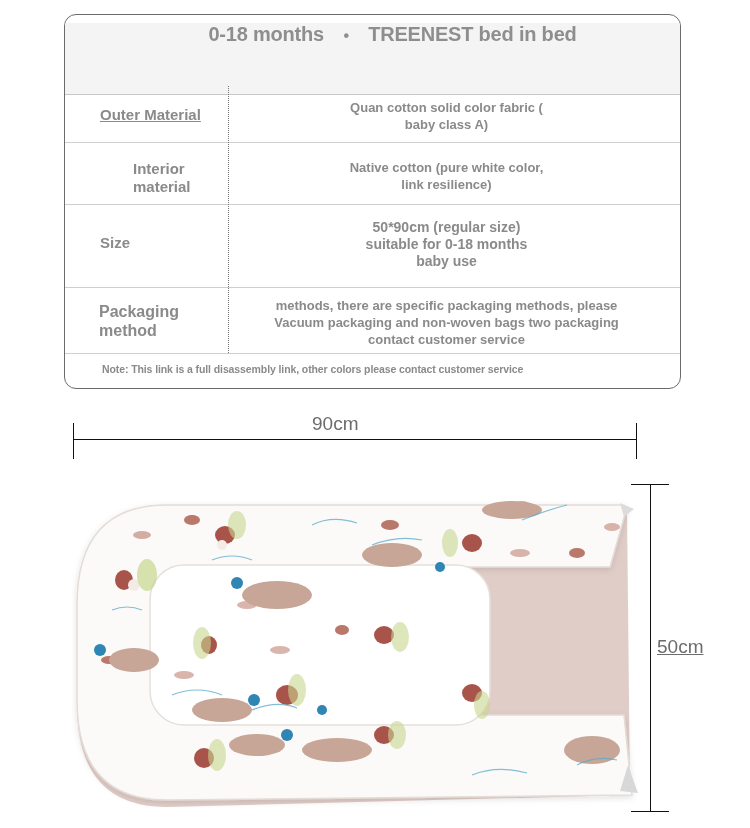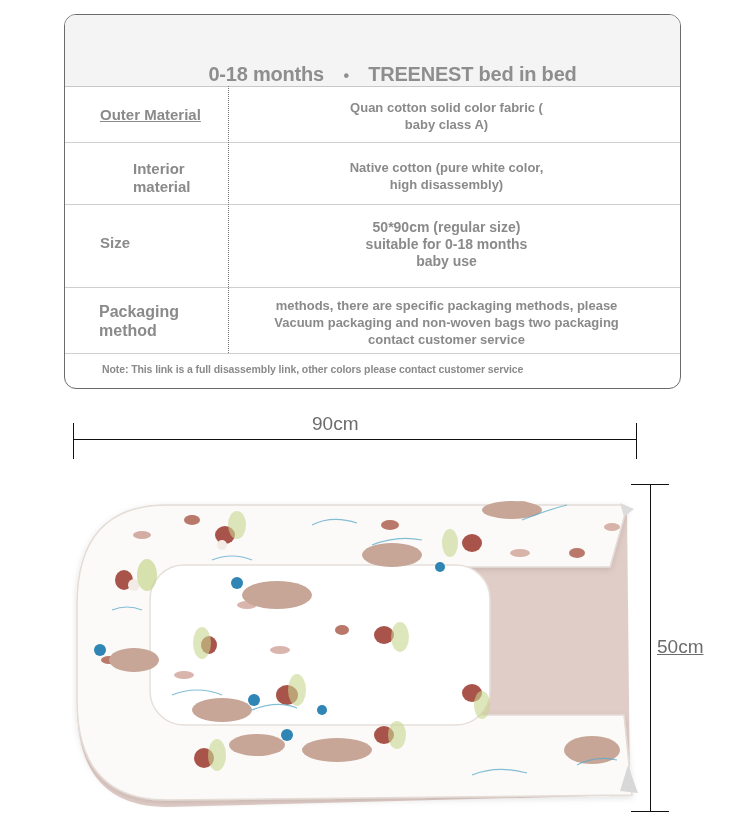--- a/index.html
+++ b/index.html
@@ -2,23 +2,23 @@
 <html><head>
 <meta charset="utf-8">
 <style>
   html, body { margin: 0; padding: 0; background: #ffffff; }
   body { width: 750px; height: 828px; position: relative; overflow: hidden; font-family: "Liberation Sans", sans-serif; }
   .spec-card {
     position: absolute; left: 64px; top: 14px; width: 617px; height: 375px;
     border: 1.5px solid #6b6b6b; border-radius: 12px; background: #ffffff; overflow: hidden; box-sizing: border-box;
   }
   .spec-header {
-    position: absolute; left: 0; top: 0; right: 0; height: 71px;
+    position: absolute; left: 0; top: 8px; right: 0; height: 71px;
     background: #f4f4f4; border-bottom: 1px solid #c8c8c8;
-    display: flex; align-items: flex-end; justify-content: center;
+    display: flex; align-items: flex-start; justify-content: center;
     color: #8e8e8e; font-weight: bold; font-size: 20px; letter-spacing: -0.2px;
   }
   .spec-header .dot { margin: 0 14px; font-size: 16px; }
   .spec-header .title-wrap { padding-left: 40px; }
   .row {
     position: absolute; left: 0; right: 0; border-bottom: 1px solid #cfcfcf;
   }
   .row .label {
     position: absolute; left: 35px; color: #8a8a8a; font-weight: bold; font-size: 15px; line-height: 18px;
   }
@@ -65,21 +65,21 @@
     </div>
   </div>
 
   <div class="row" style="top:128px;height:61px;">
     <div class="label" style="top:17px;margin-left:33px;">
       <div>Interior</div>
       <div>material</div>
     </div>
     <div class="value" style="top:16px;">
       <div>Native cotton (pure white color,</div>
-      <div>high disassembly)</div>
+      <div>link resilience)</div>
     </div>
   </div>
 
   <div class="row" style="top:190px;height:82px;">
     <div class="label" style="top:29px;">
       <span>Size</span>
     </div>
     <div class="value" style="top:14px;font-size:14px;">
       <div>50*90cm (regular size)</div>
       <div>suitable for 0-18 months</div>

